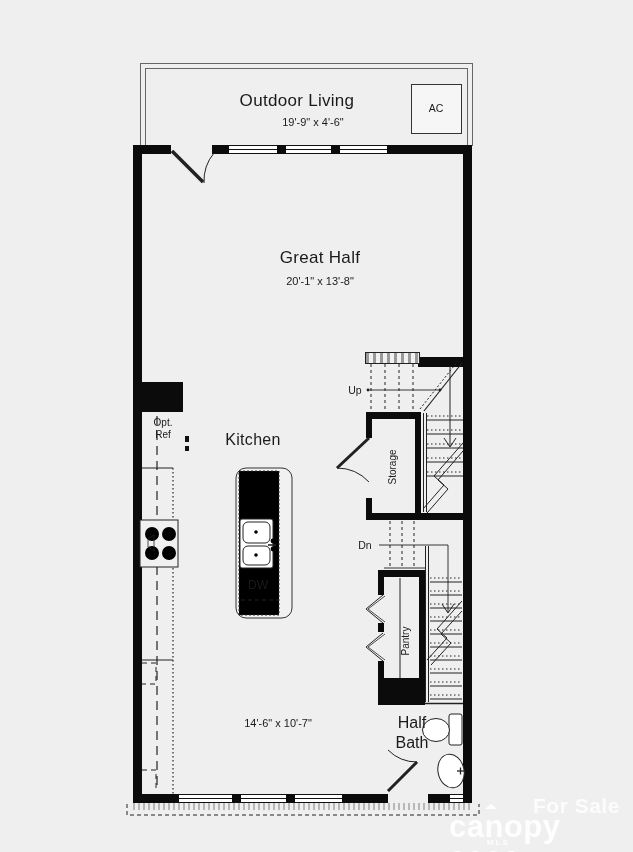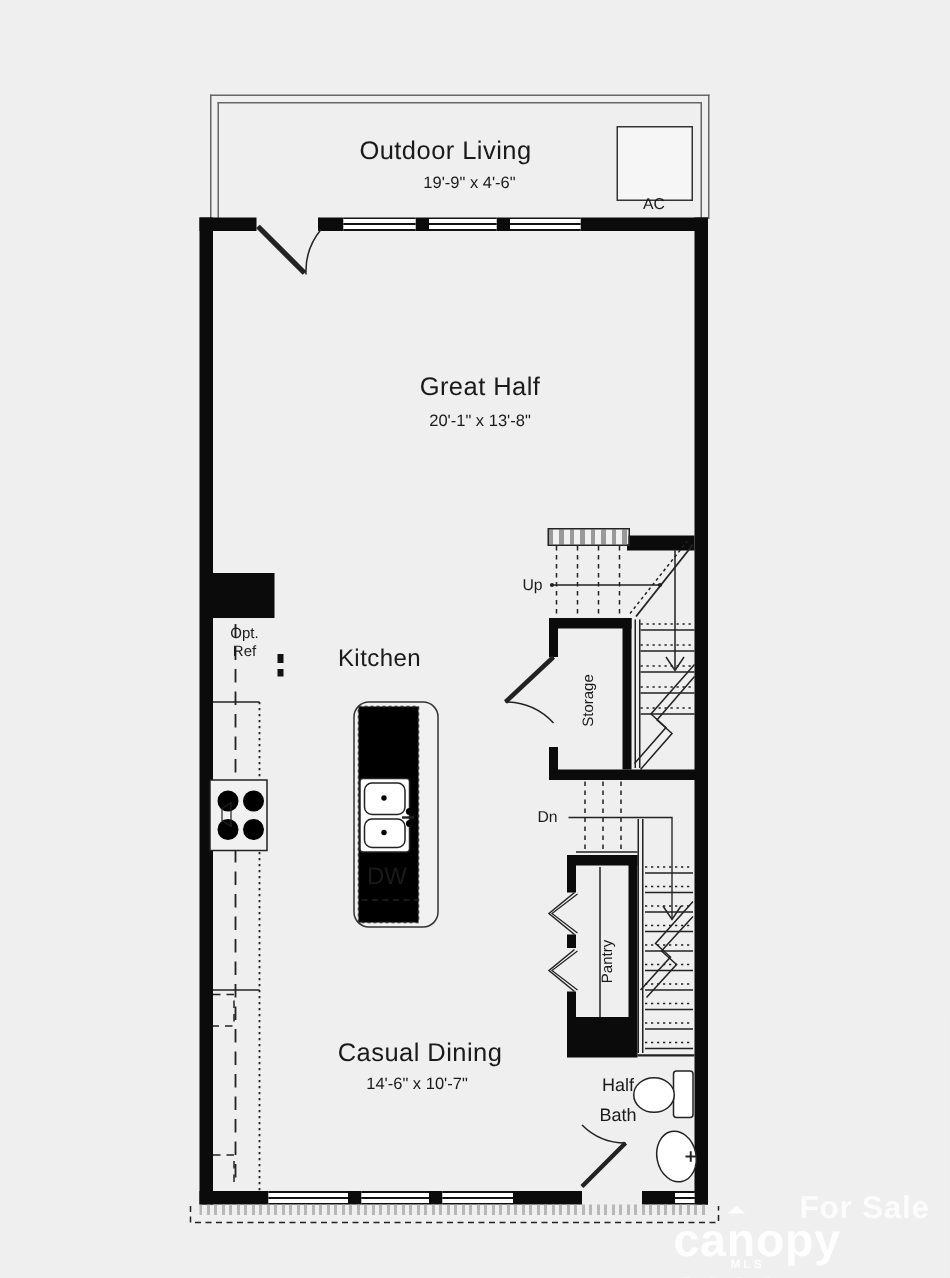--- a/index.html
+++ b/index.html
@@ -21,21 +21,21 @@
 </style>
 </head>
 <body>
 
 <div id="canvas">
 
   <div class="thin-border" style="left:140px;top:63px;width:331px;height:82px;"></div>
   <div class="thin-border" style="left:145px;top:68px;width:321px;height:77px;"></div>
 
   <div style="position:absolute;left:411px;top:84px;width:49px;height:48px;border:1px solid #333;background:#f6f6f6;"></div>
-  <div class="lbl sm" style="left:436px;top:108px;margin-top:28px;">AC</div>
+  <div class="lbl sm" style="left:436px;top:108px;">AC</div>
 
   <div class="w" style="left:133px;top:145px;width:38px;height:9px;"></div>
   <div class="w" style="left:212px;top:145px;width:17px;height:9px;"></div>
   <div class="w" style="left:277px;top:145px;width:9px;height:9px;"></div>
   <div class="w" style="left:331px;top:145px;width:9px;height:9px;"></div>
   <div class="w" style="left:387px;top:145px;width:85px;height:9px;"></div>
 
   <div class="win" style="left:229px;top:145px;width:48px;"></div>
   <div class="win" style="left:286px;top:145px;width:45px;"></div>
   <div class="win" style="left:340px;top:145px;width:47px;"></div>
@@ -237,32 +237,31 @@
   <div class="lbl room" style="left:320px;top:258px;">Great Half</div>
   <div class="lbl dim" style="left:320px;top:281px;">20'-1" x 13'-8"</div>
 
   <div class="lbl room" style="left:253px;top:440px;font-size:16px;">Kitchen</div>
 
   <div class="lbl tiny" style="left:163px;top:429px;">
     <div>Opt.</div>
     <div>Ref</div>
   </div>
 
-  <div class="lbl sm" style="left:258px;top:585px;font-size:16px;">DW</div>
+  <div class="lbl sm" style="left:258px;top:585px;font-size:12px;">DW</div>
 
   <div class="lbl tiny" style="left:355px;top:390px;font-size:10.5px;">Up</div>
   <div class="lbl tiny" style="left:365px;top:545px;font-size:10.5px;">Dn</div>
 
   <div class="lbl tiny rot" style="left:393px;top:467px;">Storage</div>
   <div class="lbl tiny rot" style="left:406px;top:641px;">Pantry</div>
 
-  <div class="lbl room" style="left:280px;top:702px;">Casual Dining</div>
   <div class="lbl dim" style="left:278px;top:723px;">14'-6" x 10'-7"</div>
 
-  <div class="lbl" style="left:412px;top:733px;font-size:12px;line-height:20px;">
+  <div class="lbl" style="left:412px;top:733px;font-size:16px;line-height:20px;">
     <div>Half</div>
     <div>Bath</div>
   </div>
 
 
   <div class="wm" style="left:533px;top:794px;font-size:21px;color:rgba(255,255,255,0.78);letter-spacing:.5px;">For Sale</div>
   <div class="wm" style="left:449px;top:809px;font-size:31px;color:rgba(255,255,255,0.92);letter-spacing:.5px;">
     <span>canopy</span>
     <span>2026</span>
   </div>

